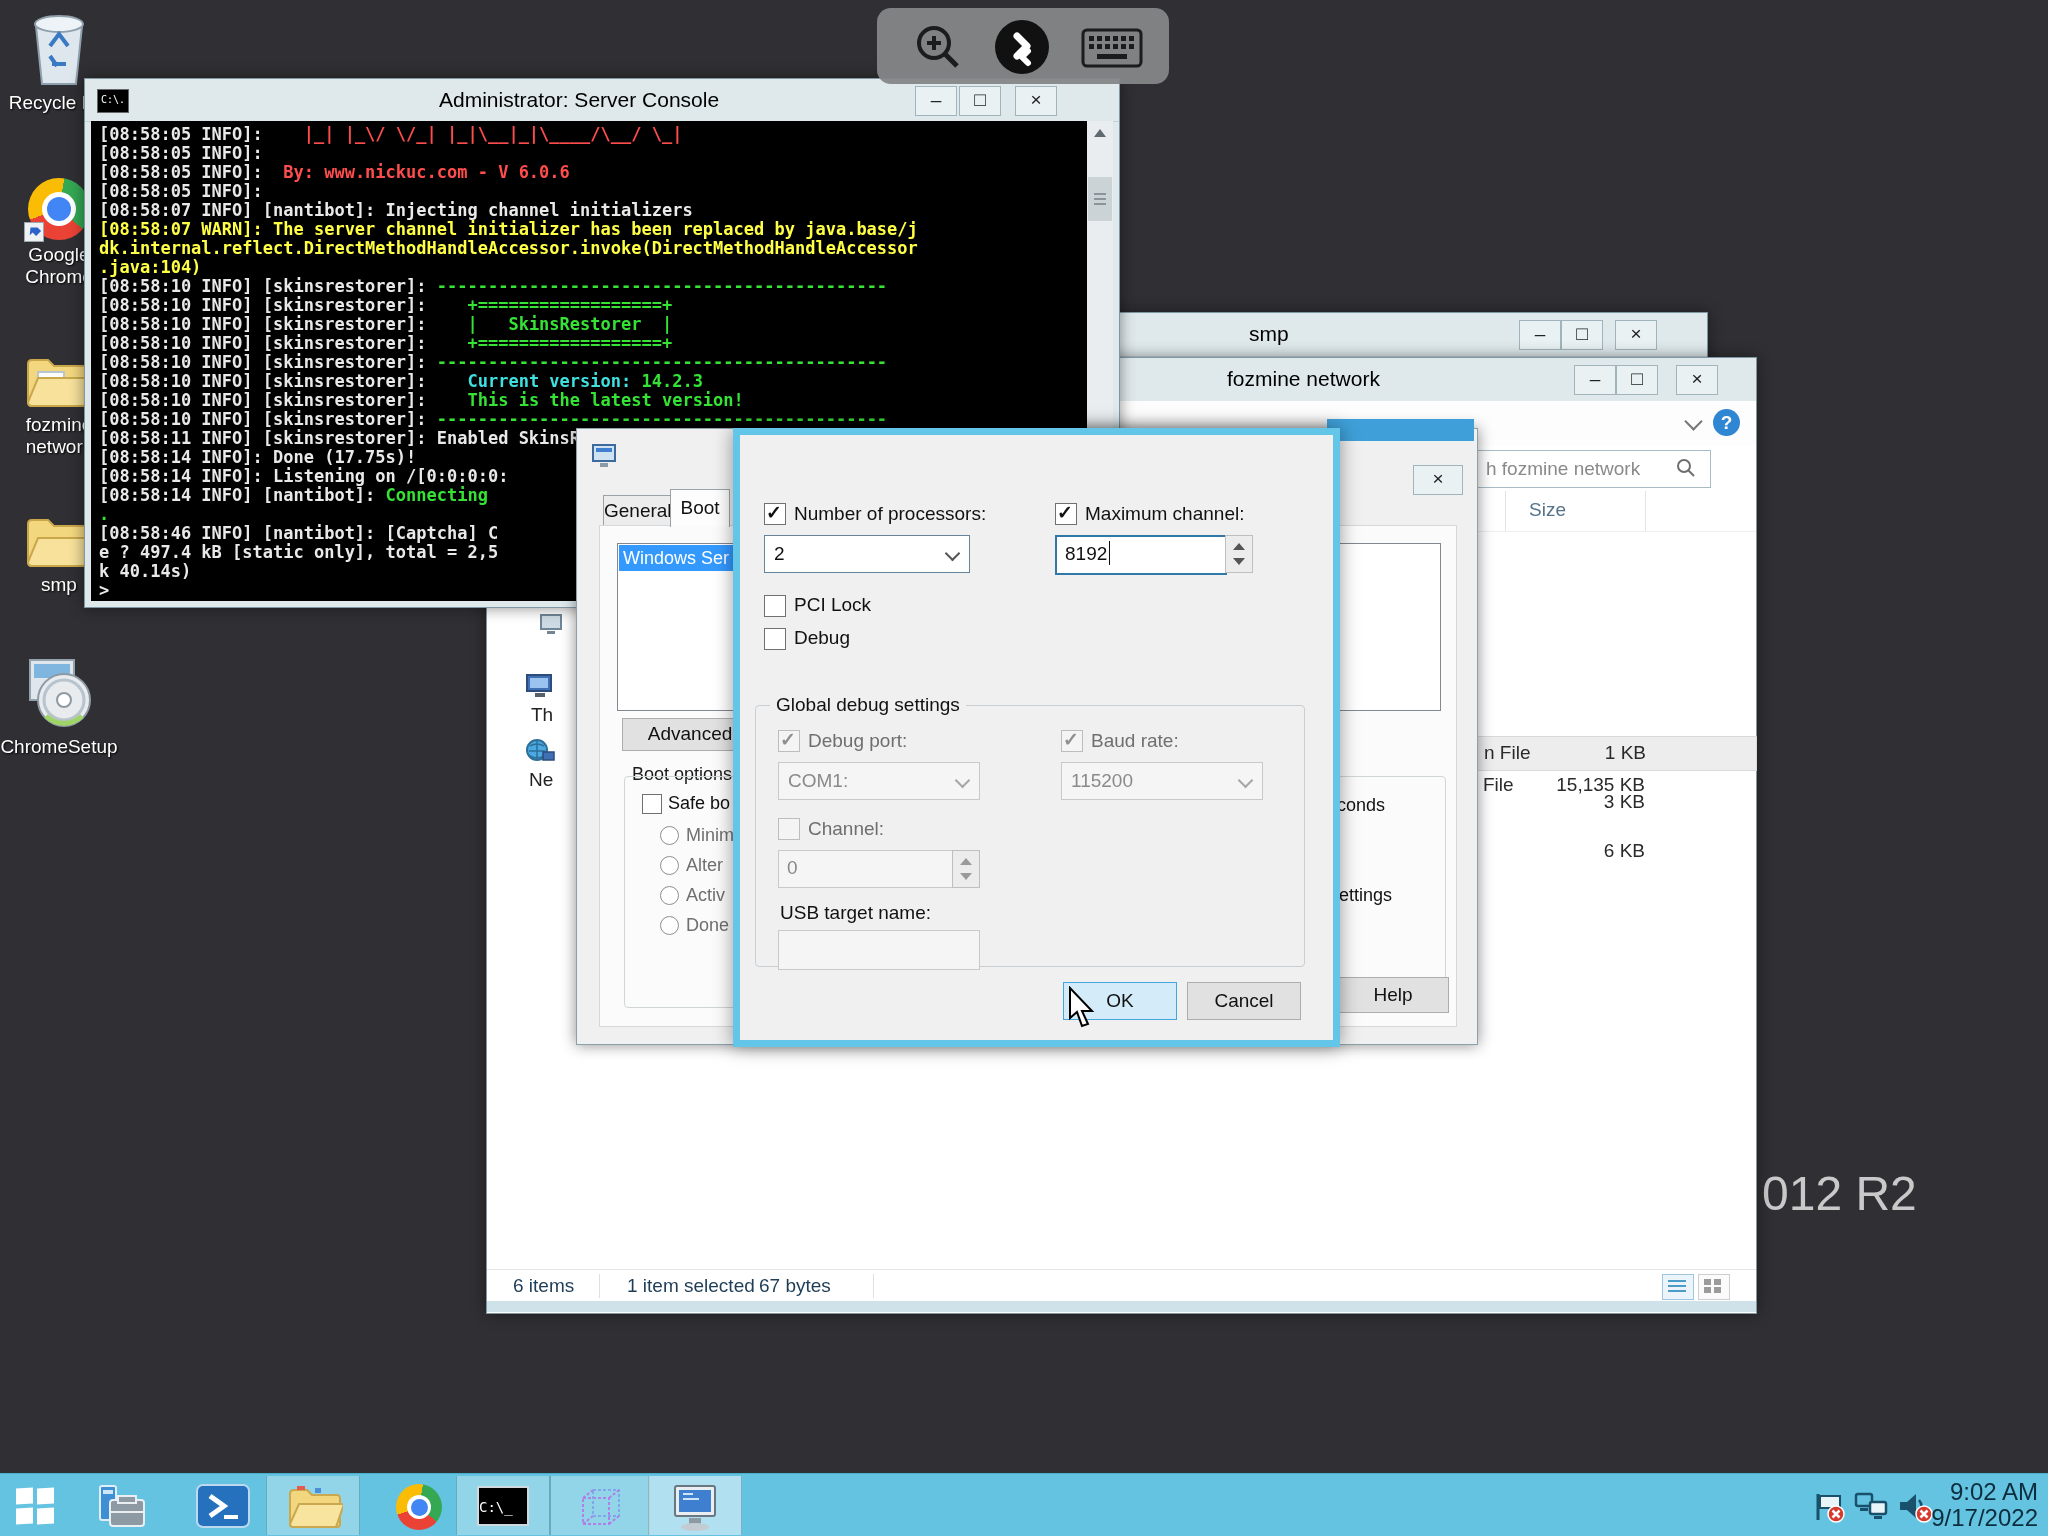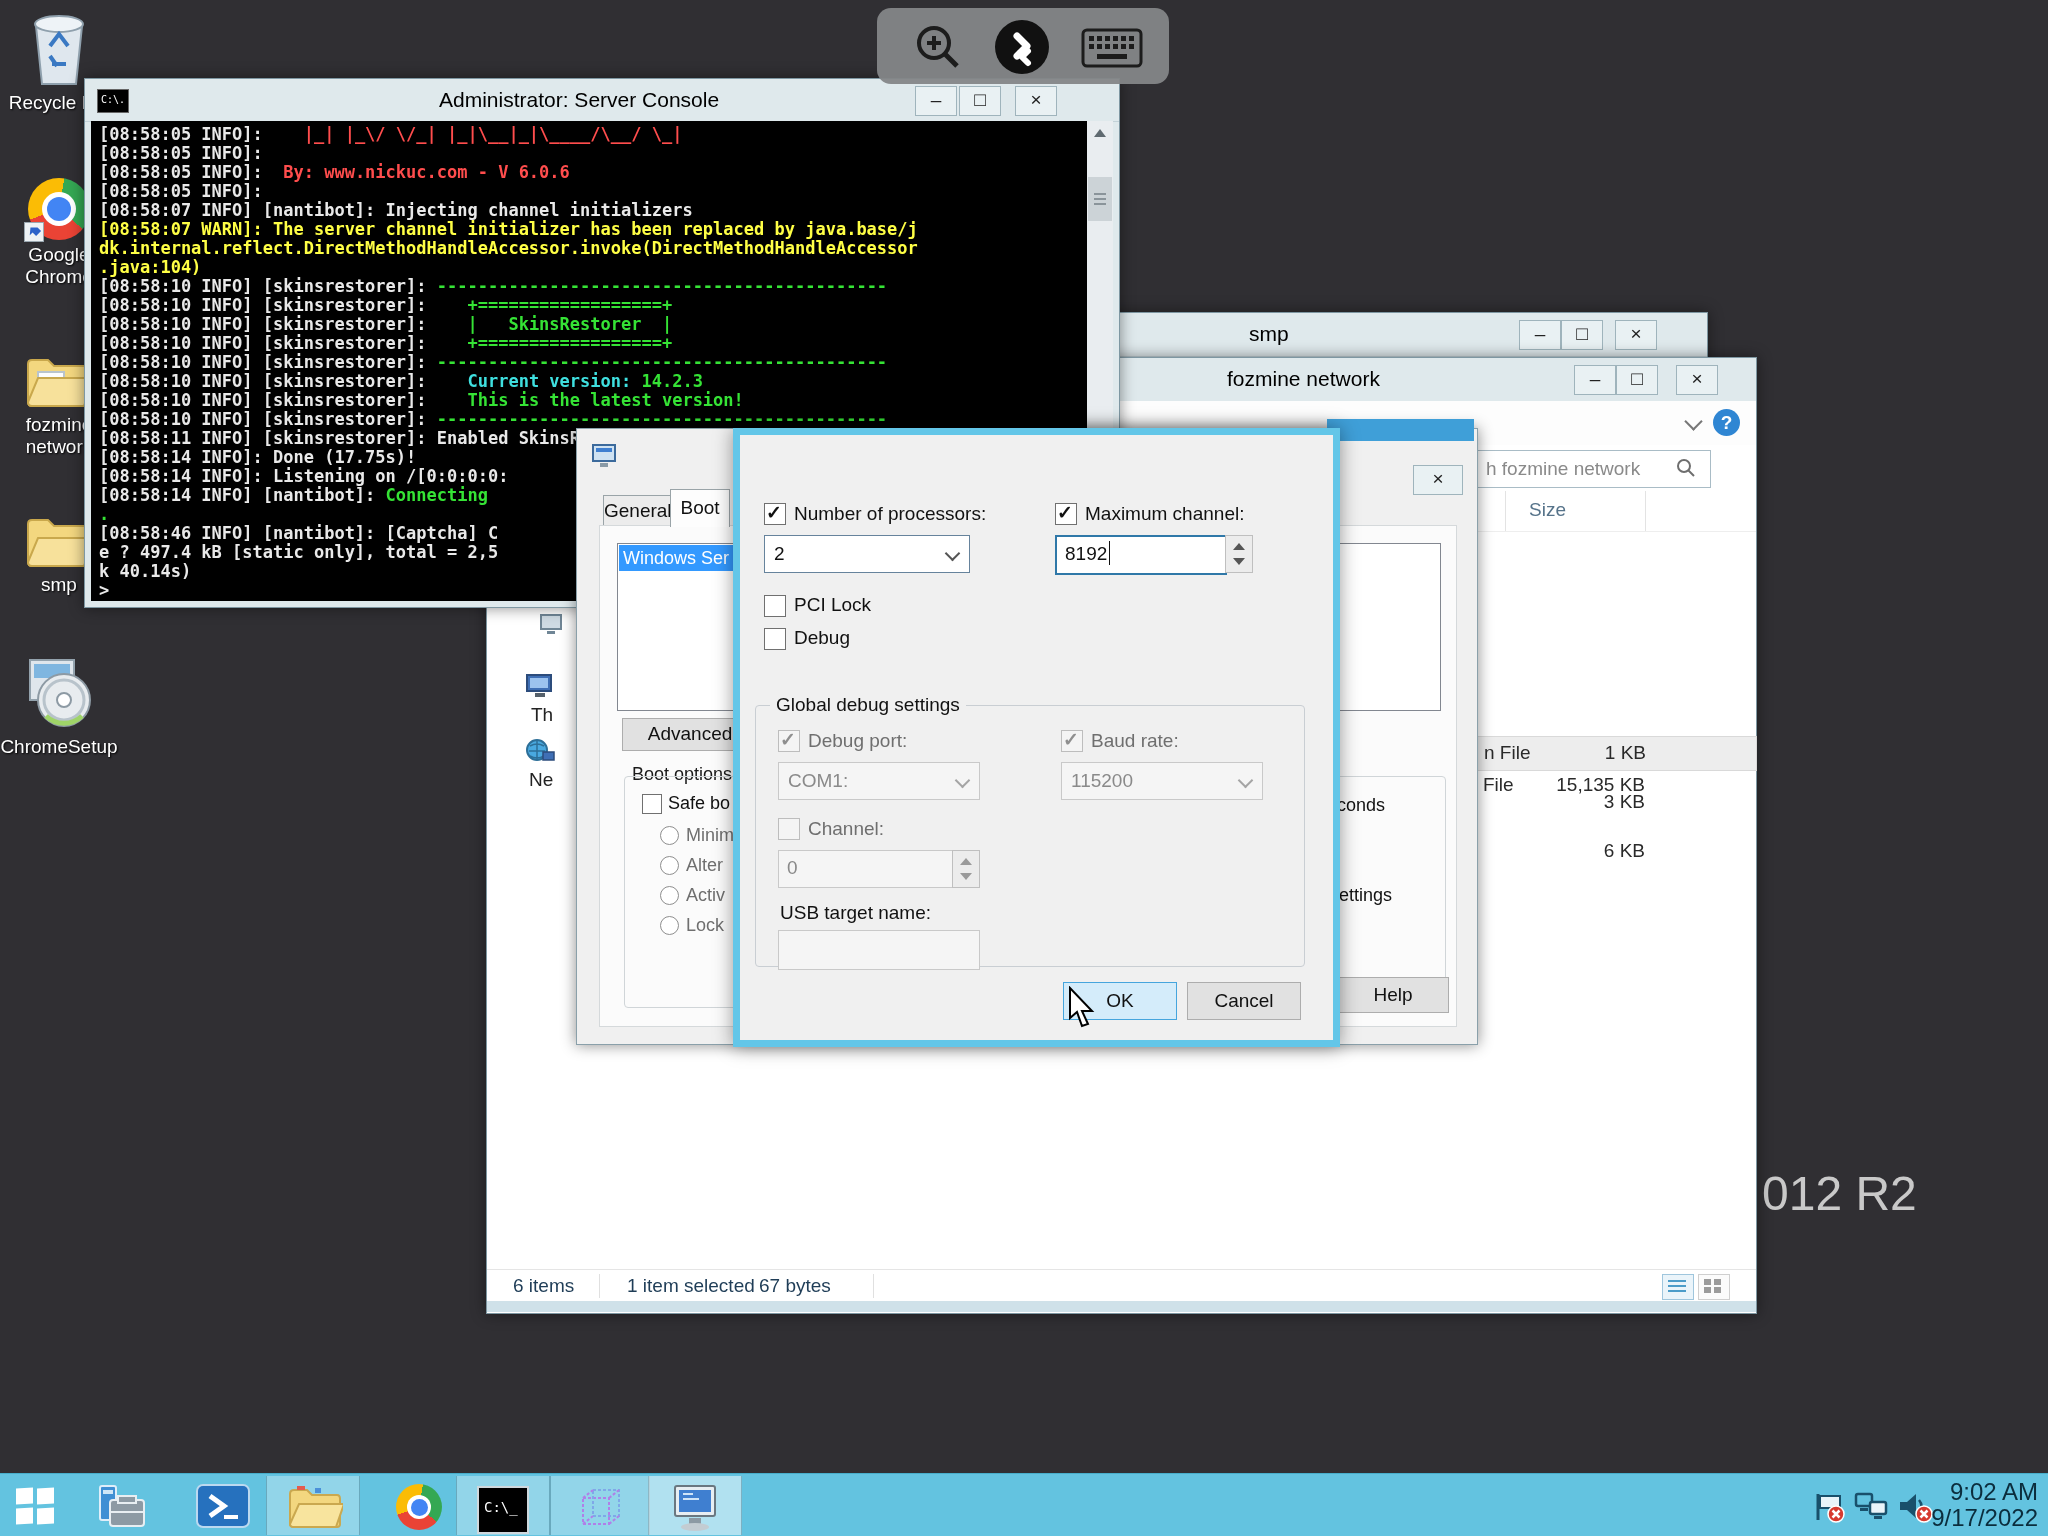--- a/index.html
+++ b/index.html
@@ -315,21 +315,21 @@
     <div class="abs" style="left:24px;top:250px;width:820px;height:230px;border:1px solid #d0d5d8;border-radius:4px;"></div>
     <div class="cb" style="left:42px;top:268px;width:18px;height:18px;"></div>
     <span class="abs" style="left:68px;top:267px;font-size:18px;color:#111;white-space:nowrap;">Safe bo</span>
     <div class="radio" style="left:60px;top:300px;"></div>
     <span class="abs gray" style="left:86px;top:299px;font-size:18px;white-space:nowrap;">Minim</span>
     <div class="radio" style="left:60px;top:330px;"></div>
     <span class="abs gray" style="left:86px;top:329px;font-size:18px;white-space:nowrap;">Alter</span>
     <div class="radio" style="left:60px;top:360px;"></div>
     <span class="abs gray" style="left:86px;top:359px;font-size:18px;white-space:nowrap;">Activ</span>
     <div class="radio" style="left:60px;top:390px;"></div>
-    <span class="abs gray" style="left:86px;top:389px;font-size:18px;white-space:nowrap;">Lock</span>
+    <span class="abs gray" style="left:86px;top:389px;font-size:18px;white-space:nowrap;">Done</span>
   </div>
 
   <span class="abs" style="left:750px;top:366px;font-size:18px;color:#111;">econds</span>
   <span class="abs" style="left:753px;top:456px;font-size:18px;color:#111;">settings</span>
   <div class="btn" style="left:760px;top:548px;width:110px;height:34px;line-height:33px;">
     <span>Help</span>
   </div>
 </div>
 
 <div class="abs" style="left:1327px;top:419px;width:147px;height:22px;background:#3f9fd8;z-index:6;"></div>
@@ -479,21 +479,21 @@
         </svg>
     </div>
   </div>
   <div class="tkbtn" style="left:376px;width:90px;">
     <div style="position:absolute;left:20px;top:8px;width:46px;height:46px;border-radius:50%;background:conic-gradient(from 130deg,#ea4335 0 120deg,#fbbc05 120deg 240deg,#34a853 240deg 360deg);">
       <div style="position:absolute;left:11px;top:11px;width:24px;height:24px;border-radius:50%;background:#fff;"></div>
       <div style="position:absolute;left:14.5px;top:14.5px;width:17px;height:17px;border-radius:50%;background:#4285f4;"></div>
     </div>
   </div>
   <div class="tkbtn tkactive" style="left:456px;width:92px;">
-    <div style="position:absolute;left:20px;top:10px;width:52px;height:48px;background:#000;border:2px solid #cfd8dd;color:#fff;font-family:'DejaVu Sans Mono',monospace;font-size:14px;line-height:38px;text-align:left;padding-left:5px;box-sizing:border-box;">C:\_</div>
+    <div style="position:absolute;left:20px;top:10px;width:52px;height:40px;background:#000;border:2px solid #cfd8dd;color:#fff;font-family:'DejaVu Sans Mono',monospace;font-size:14px;line-height:38px;text-align:left;box-sizing:border-box;">C:\_</div>
   </div>
   <div class="tkbtn tkactive" style="left:550px;width:98px;">
     <div style="position:absolute;left:26px;top:8px;">
       <svg width="48" height="48">
           <g fill="none" stroke="#b07fe8" stroke-width="2" stroke-dasharray="3 2">
         <rect x="6" y="14" width="26" height="26"></rect>
             <rect x="16" y="6" width="26" height="26" stroke="#7fa8e8"></rect>
         <line x1="6" y1="14" x2="16" y2="6"></line>
             <line x1="32" y1="14" x2="42" y2="6"></line>
             <line x1="6" y1="40" x2="16" y2="32"></line>

